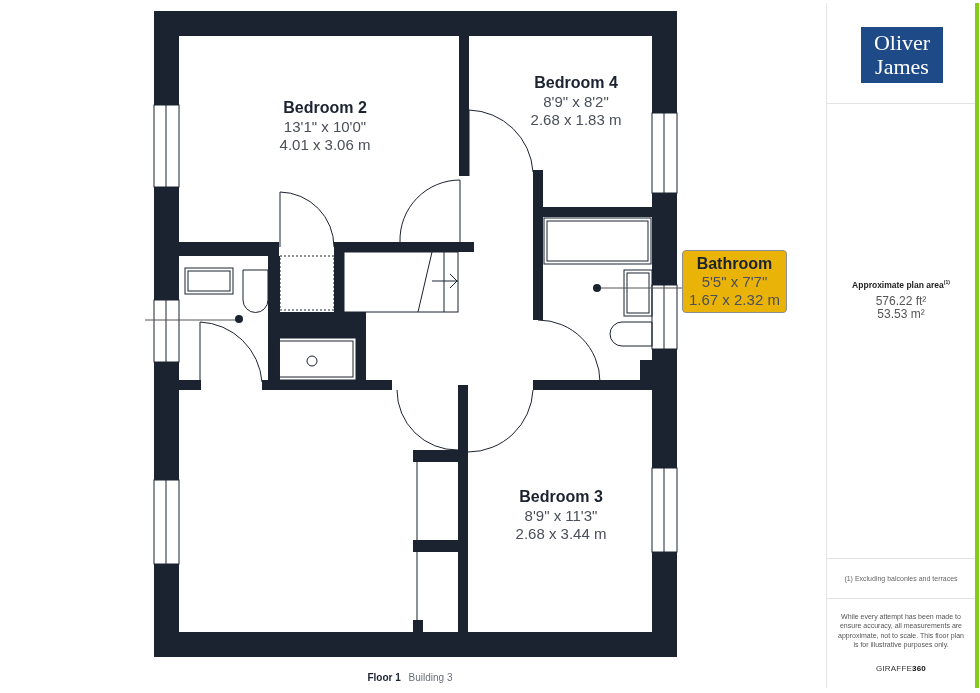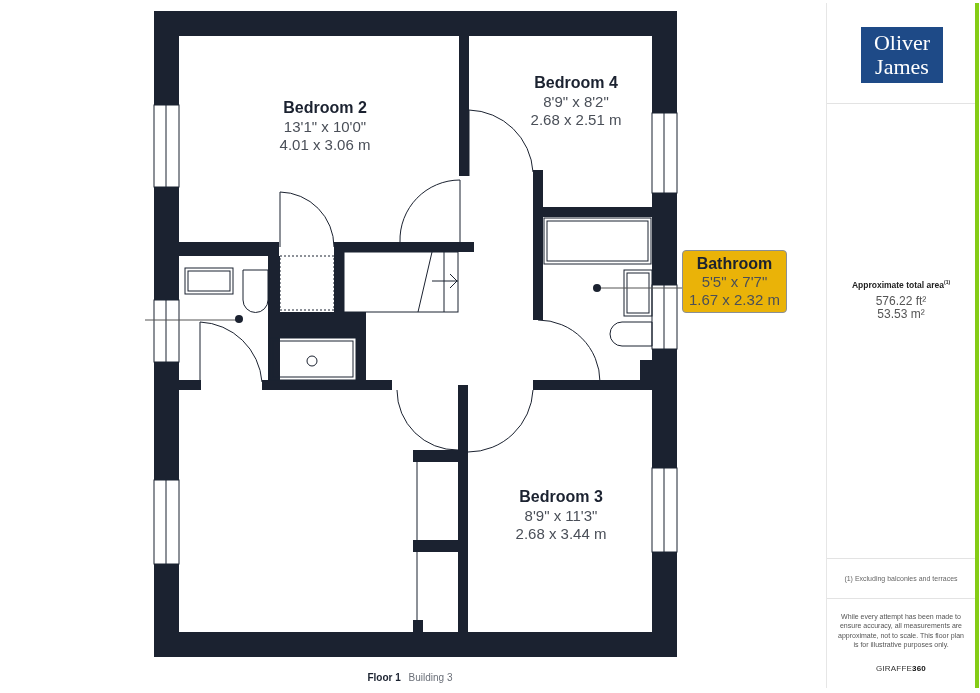--- a/index.html
+++ b/index.html
@@ -147,21 +147,21 @@
 
   <div class="room-label" style="left:325px; top:98px;">
     <div class="room-name">Bedroom 2</div>
     <div class="room-dim">13'1" x 10'0"</div>
     <div class="room-dim">4.01 x 3.06 m</div>
   </div>
 
   <div class="room-label" style="left:576px; top:73px;">
     <div class="room-name">Bedroom 4</div>
     <div class="room-dim">8'9" x 8'2"</div>
-    <div class="room-dim">2.68 x 2.51 m</div>
+    <div class="room-dim">2.68 x 1.83 m</div>
   </div>
 
   <div class="callout" style="left:682px; top:250px;">
     <div class="room-name">Bathroom</div>
     <div class="room-dim">5'5" x 7'7"</div>
     <div class="room-dim">1.67 x 2.32 m</div>
   </div>
 
 
 
@@ -179,21 +179,21 @@
 
 <div class="panel">
   <div class="panel-sec" style="top:0; height:100px;">
     <div class="logo">
       <span>Oliver</span>
       <span>James</span>
     </div>
   </div>
 
   <div class="area-title">
-    <span>Approximate total area</span><sup style="font-size:5px;">(1)</sup>
+    <span>Approximate plan area</span><sup style="font-size:5px;">(1)</sup>
   </div>
   <div class="area-val" style="top:291px;">576.22 ft²</div>
   <div class="area-val" style="top:304px;">53.53 m²</div>
 
   <div class="panel-sec" style="top:555px; height:0;"></div>
   <div class="note" style="top:572px;">(1) Excluding balconies and terraces</div>
   <div class="panel-sec" style="top:595px; height:0;"></div>
 
   <div class="disclaimer">While every attempt has been made to ensure accuracy, all measurements are approximate, not to scale. This floor plan is for illustrative purposes only.</div>
   <div class="brand">

